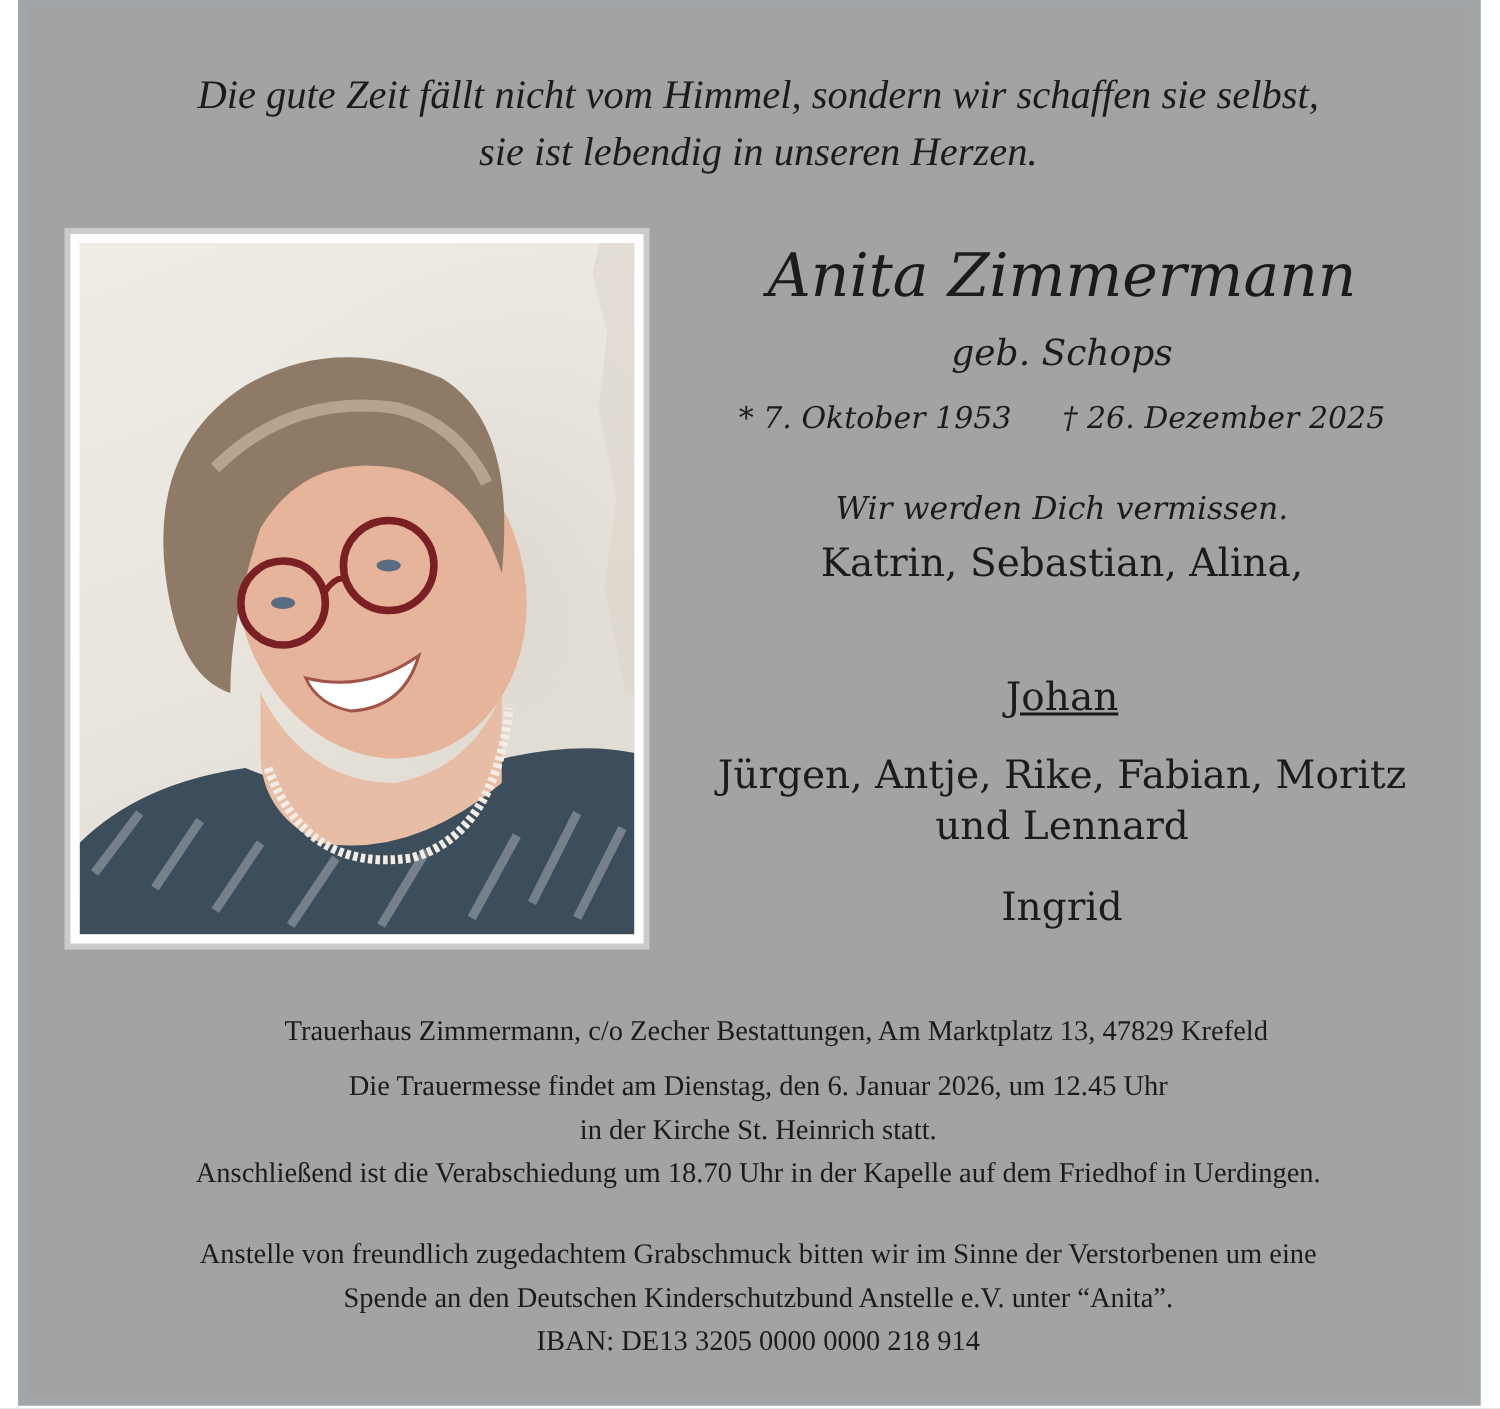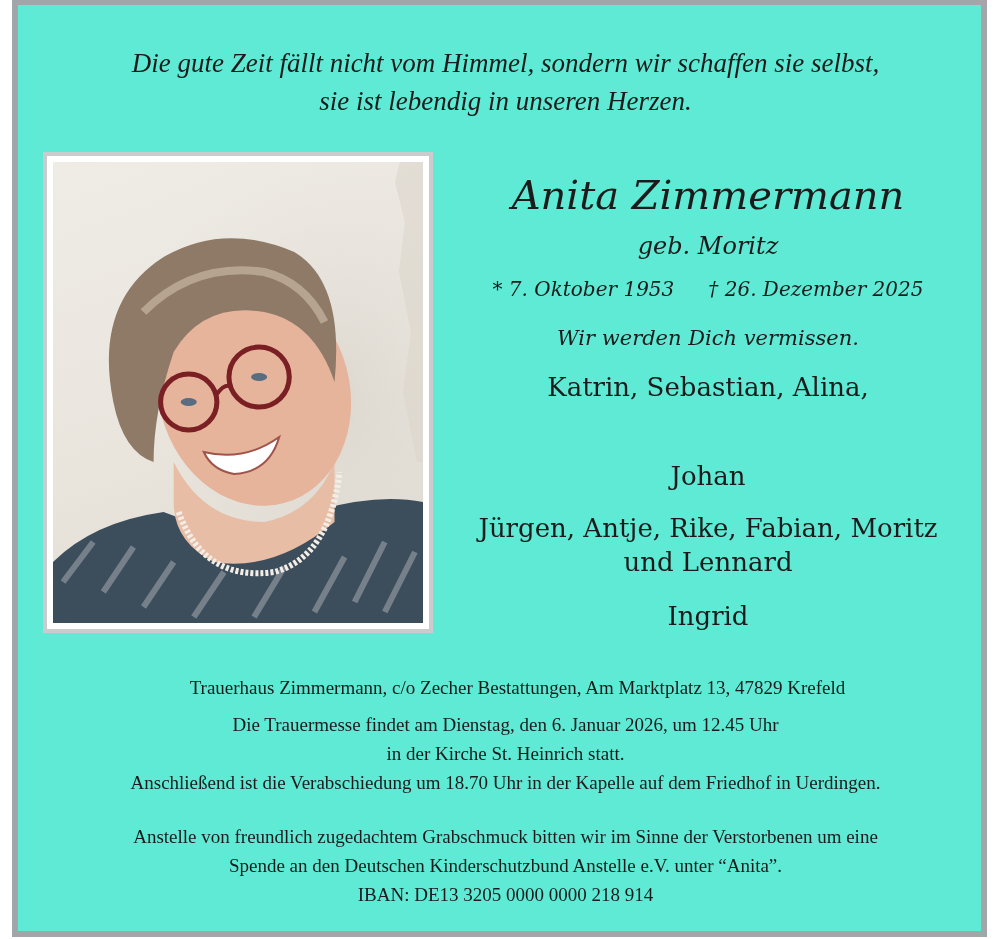--- a/index.html
+++ b/index.html
@@ -1,49 +1,49 @@
 <!DOCTYPE html>
 <html><head>
 <meta charset="utf-8">
 <style>
   html, body { margin: 0; padding: 0; background: #ffffff; }
   body { width: 1000px; height: 939px; position: relative; overflow: hidden; }
   .card {
     position: absolute; left: 12px; top: 0px; width: 963px; height: 926px;
-    border: 6px solid #a3a6a9; border-top-width: 5px; background: #5eead4;
+    border: 6px solid #a3a6a9; border-top-width: 5px; background: #a3a3a3;
     box-sizing: content-box;
   }
   .motto {
     position: absolute; left: 0; width: 975px; top: 39px; text-align: center;
     font-family: "Liberation Serif", serif; font-style: italic; font-size: 27px; line-height: 38px; color: #1b1b1b;
   }
   .photo-frame {
     position: absolute; left: 25px; top: 147px; width: 390px; height: 481px;
     background: #c9cbcd; box-sizing: border-box; padding: 4px;
   }
   .photo-inner {
     width: 100%; height: 100%; background: #ffffff; box-sizing: border-box; padding: 6px;
   }
   .photo {
     width: 100%; height: 100%; position: relative; overflow: hidden;
     background: linear-gradient(160deg, #efece6 0%, #e9e5dd 55%, #ddd8cf 100%);
   }
   .photo svg { position: absolute; left: 0; top: 0; width: 100%; height: 100%; }
-  .right-col { position: absolute; left: 430px; width: 520px; text-align: center; margin-top: 11px; }
+  .right-col { position: absolute; left: 430px; width: 520px; text-align: center; }
   .name {
     top: 150px; font-family: "DejaVu Serif", serif; font-style: italic; font-size: 40px; line-height: 58px; color: #1b1b1b;
   }
   .maiden { top: 213px; font-family: "DejaVu Serif", serif; font-style: italic; font-size: 24px; line-height: 34px; color:#1b1b1b; }
   .dates { top: 256px; font-family: "DejaVu Serif", serif; font-style: italic; font-size: 20px; line-height: 34px; color:#1b1b1b; }
   .dates span { display: inline-block; }
   .dates .gap { width: 34px; }
-  .miss { top: 306px; font-family: "DejaVu Serif", serif; font-style: italic; font-size: 21px; line-height: 32px; color:#1b1b1b; }
+  .miss { top: 318px; font-family: "DejaVu Serif", serif; font-style: italic; font-size: 21px; line-height: 32px; color:#1b1b1b; }
   .family { font-family: "DejaVu Serif", serif; font-size: 26px; line-height: 34px; color:#1b1b1b;text-align:center; }
   .fam1 { top: 354px; }
-  .fam2 { top: 443px; }
+  .fam2 { top: 443px; text-decoration: underline; }
   .fam3 { top: 495px; }
   .fam4 { top: 583px; }
   .family div { white-space: nowrap; }
   .info {
     position: absolute; left: 0; width: 975px; text-align: center;
     font-family: "Liberation Serif", serif; font-size: 19px; color: #1b1b1b;
   }
   .addr { top: 670px; line-height: 26px; margin-left: 12px; }
   .mass { top: 705px; line-height: 29px; }
   .donate { top: 817px; line-height: 29px; }
@@ -91,21 +91,21 @@
           <ellipse cx="135" cy="240" rx="8" ry="4" fill="#5a6c80"></ellipse>
           <ellipse cx="205" cy="215" rx="8" ry="4" fill="#5a6c80"></ellipse>
 
           <path d="M150 290 Q190 300 225 275 Q215 310 180 312 Q158 308 150 290 Z" fill="#ffffff" stroke="#a0544a" stroke-width="2"></path>
         </svg>
       </div>
     </div>
   </div>
 
   <div class="right-col name">Anita Zimmermann</div>
-  <div class="right-col maiden">geb. Moritz</div>
+  <div class="right-col maiden">geb. Schops</div>
   <div class="right-col dates">
     <span>* 7. Oktober 1953</span><span class="gap"></span><span>† 26. Dezember 2025</span>
   </div>
   <div class="right-col miss">Wir werden Dich vermissen.</div>
 
   <div class="right-col family fam1">
     <div>Katrin, Sebastian, Alina,</div>
   </div>
   <div class="right-col family fam2">
     <div>Johan</div>

